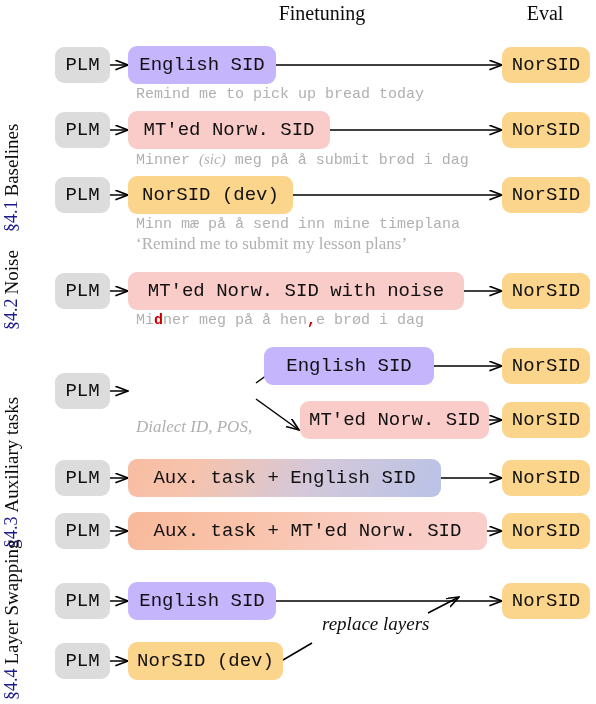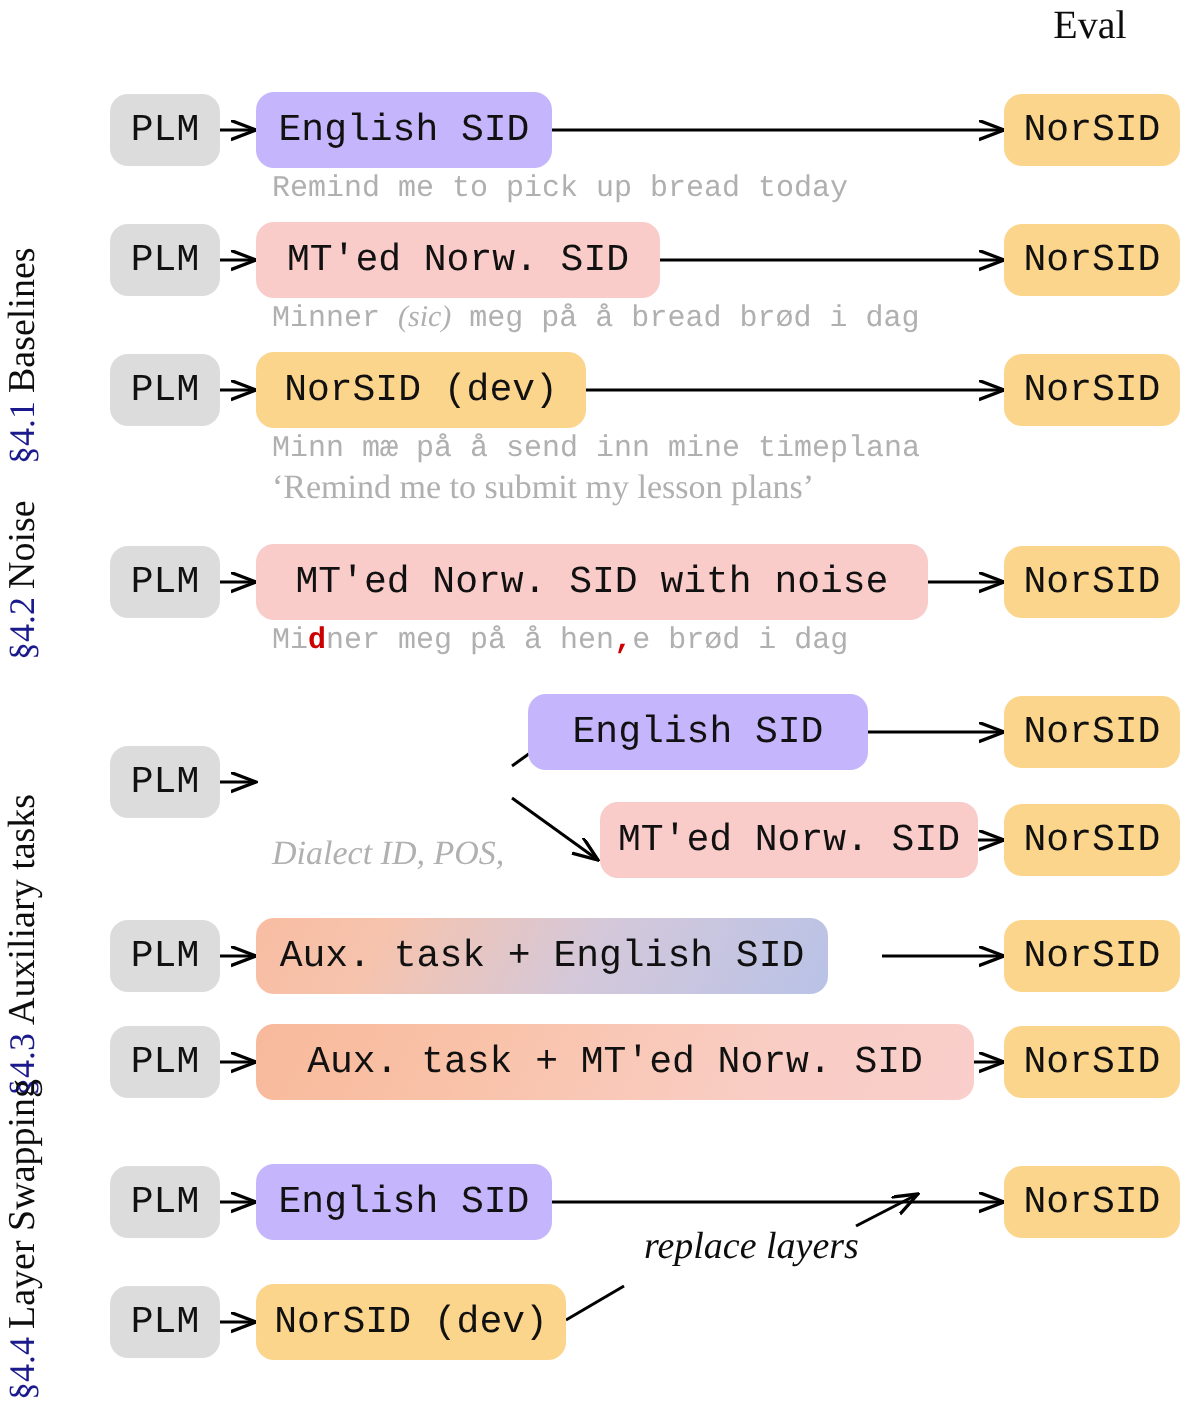--- a/index.html
+++ b/index.html
@@ -99,20 +99,21 @@
     white-space:nowrap;
   }
 
   svg.wires{position:absolute;left:0;top:0;width:596px;height:704px;pointer-events:none;}
 </style>
 </head>
 <body>
 
 <div id="stage">
 
+  <div class="col-head" style="left:262px;top:2px;width:120px;">Finetuning</div>
   <div class="col-head" style="left:500px;top:2px;width:90px;">Eval</div>
 
   <div class="sec-label" style="left:2px;top:232px;">
     <span class="sec-num">§4.1</span>
     <span class="sec-name">Baselines</span>
   </div>
 
   <div class="sec-label" style="left:2px;top:330px;">
     <span class="sec-num">§4.2</span>
     <span class="sec-name">Noise</span>
@@ -173,21 +174,21 @@
   <div class="node n-plm" style="left:55px;top:47px;width:55px;height:36px;">PLM</div>
   <div class="node n-blue" style="left:128px;top:46px;width:148px;height:38px;">English SID</div>
   <div class="node n-yellow" style="left:502px;top:47px;width:88px;height:36px;">NorSID</div>
 
   <div class="cap cap-mono" style="left:136px;top:86px;">Remind me to pick up bread today</div>
 
   <div class="node n-plm" style="left:55px;top:112px;width:55px;height:36px;">PLM</div>
   <div class="node n-pink" style="left:128px;top:111px;width:202px;height:38px;">MT'ed Norw. SID</div>
   <div class="node n-yellow" style="left:502px;top:112px;width:88px;height:36px;">NorSID</div>
 
-  <div class="cap cap-mono" style="left:136px;top:151px;"><span>Minner </span><span class="sic">(sic)</span><span> meg på å bread brød i dag</span></div>
+  <div class="cap cap-mono" style="left:136px;top:151px;"><span>Minner </span><span class="sic">(sic)</span><span> meg på å submit brød i dag</span></div>
 
   <div class="node n-plm" style="left:55px;top:177px;width:55px;height:36px;">PLM</div>
   <div class="node n-yellow" style="left:128px;top:176px;width:165px;height:38px;">NorSID (dev)</div>
   <div class="node n-yellow" style="left:502px;top:177px;width:88px;height:36px;">NorSID</div>
 
   <div class="cap cap-mono" style="left:136px;top:216px;">Minn mæ på å send inn mine timeplana</div>
   <div class="cap cap-serif" style="left:136px;top:234px;">‘Remind me to submit my lesson plans’</div>
 
   <div class="node n-plm" style="left:55px;top:273px;width:55px;height:36px;">PLM</div>
   <div class="node n-pink" style="left:128px;top:272px;width:336px;height:38px;">MT'ed Norw. SID with noise</div>
@@ -199,21 +200,21 @@
 
   <div class="cap cap-serif-i" style="left:136px;top:418px;">Dialect ID, POS,</div>
 
   <div class="node n-blue" style="left:264px;top:347px;width:170px;height:38px;">English SID</div>
   <div class="node n-yellow" style="left:502px;top:348px;width:88px;height:36px;">NorSID</div>
 
   <div class="node n-pink" style="left:300px;top:401px;width:189px;height:38px;">MT'ed Norw. SID</div>
   <div class="node n-yellow" style="left:502px;top:402px;width:88px;height:36px;">NorSID</div>
 
   <div class="node n-plm" style="left:55px;top:460px;width:55px;height:36px;">PLM</div>
-  <div class="node n-grad-blue" style="left:128px;top:459px;width:286px;height:38px;">Aux. task + English SID</div>
+  <div class="node n-grad-blue" style="left:128px;top:459px;width:313px;height:38px;">Aux. task + English SID</div>
   <div class="node n-yellow" style="left:502px;top:460px;width:88px;height:36px;">NorSID</div>
 
   <div class="node n-plm" style="left:55px;top:513px;width:55px;height:36px;">PLM</div>
   <div class="node n-grad-pink" style="left:128px;top:512px;width:359px;height:38px;">Aux. task + MT'ed Norw. SID</div>
   <div class="node n-yellow" style="left:502px;top:513px;width:88px;height:36px;">NorSID</div>
 
   <div class="node n-plm" style="left:55px;top:583px;width:55px;height:36px;">PLM</div>
   <div class="node n-blue" style="left:128px;top:582px;width:148px;height:38px;">English SID</div>
   <div class="node n-yellow" style="left:502px;top:583px;width:88px;height:36px;">NorSID</div>
 

